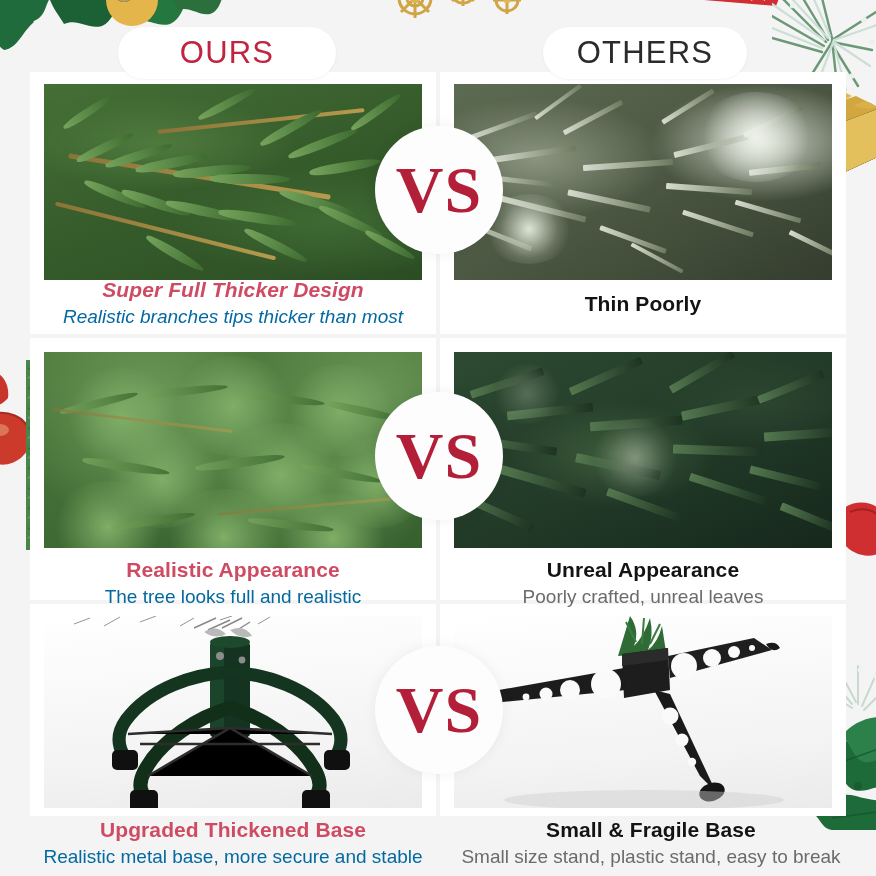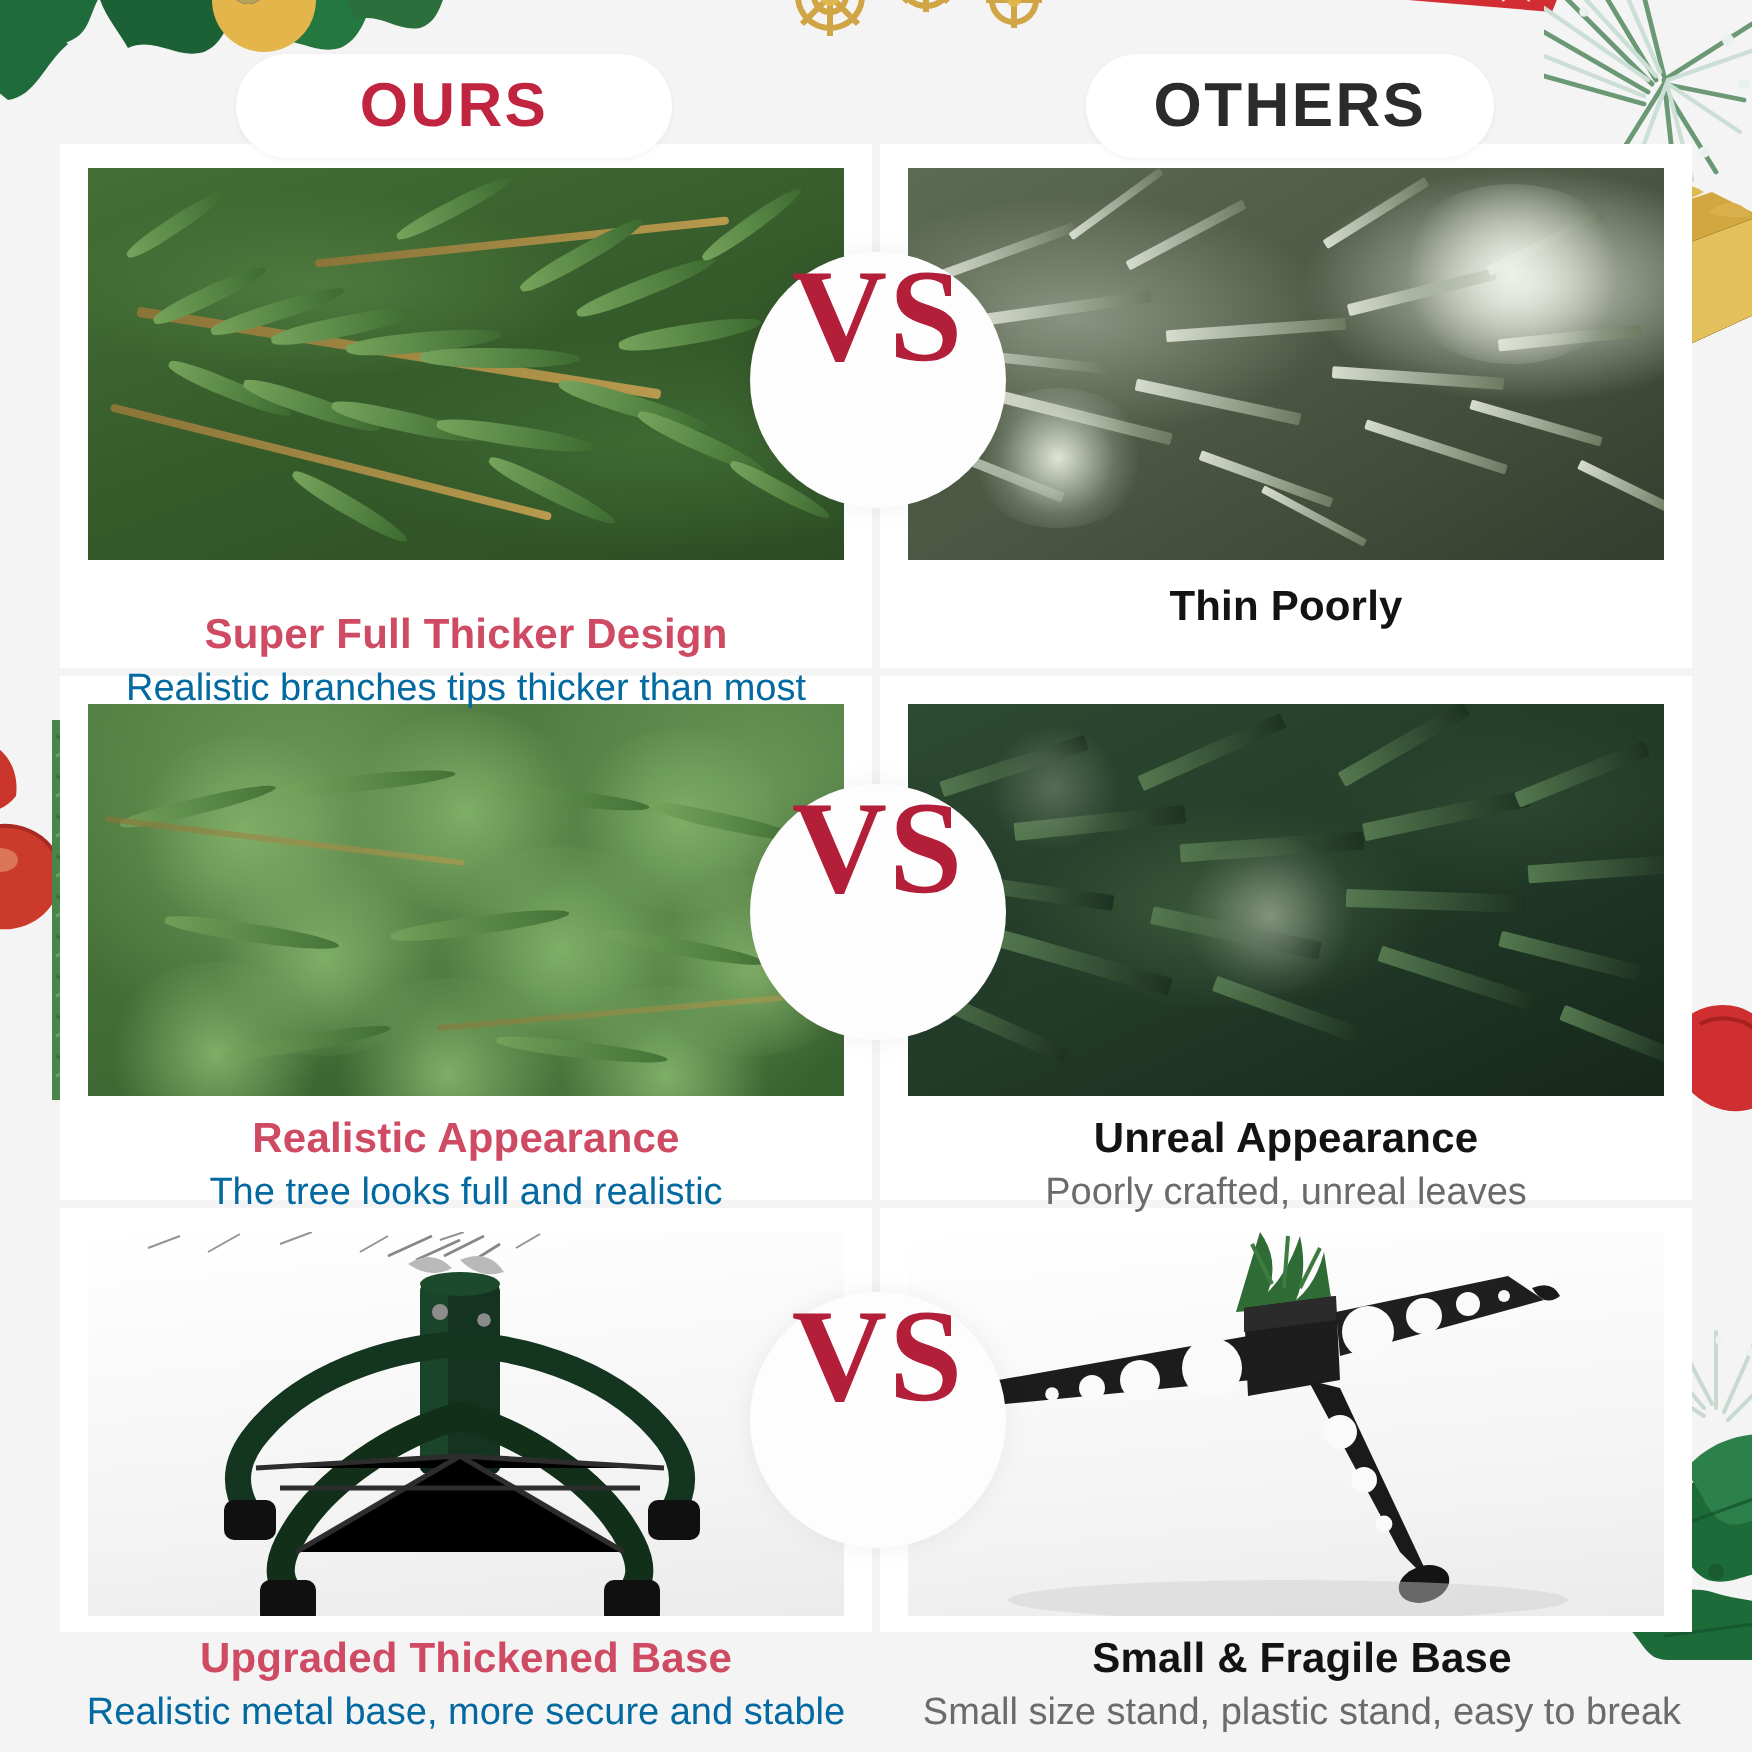--- a/index.html
+++ b/index.html
@@ -24,21 +24,21 @@
     position:absolute;
     height:52px;
     border-radius:26px;
     background:#ffffff;
     display:flex;align-items:center;justify-content:center;
     box-shadow:0 1px 3px rgba(0,0,0,.05);
     z-index:30;
   }
   .pill span{
     font-size:31px;
-    font-weight:bold;
+    font-weight:normal;
     letter-spacing:1.2px;
   }
   #pill-ours{left:118px;top:27px;width:218px;}
   #pill-ours span{color:#c0243f;}
   #pill-others{left:543px;top:27px;width:204px;}
   #pill-others span{color:#2b2b2b;}
 
   
   .card{
     position:absolute;
@@ -74,21 +74,21 @@
   .ours .cap-title{color:#cf4a63;}
   .others .cap-title{color:#131313;}
   .others .cap-sub{color:#6b6b6b;}
 
   
   .vs{
     position:absolute;
     width:128px;height:128px;
     border-radius:50%;
     background:#fdfdfd;
-    display:flex;justify-content:center;
+    display:flex;align-items:center;justify-content:center;
     z-index:40;
     box-shadow:0 0 14px rgba(0,0,0,.06);
   }
   .vs span{
     font-family:"Liberation Serif", serif;
     font-size:66px;
     font-weight:bold;
     color:#b31f38;
     letter-spacing:1px;
     line-height:1;
@@ -327,21 +327,21 @@
       <div class="needle" style="left:62%;top:58%;width:78px;height:10px;transform:rotate(16deg);"></div>
       <div class="needle" style="left:72%;top:68%;width:70px;height:9px;transform:rotate(24deg);"></div>
       <div class="needle" style="left:4%;top:12%;width:58px;height:8px;transform:rotate(-34deg);"></div>
       <div class="needle" style="left:40%;top:8%;width:64px;height:8px;transform:rotate(-28deg);"></div>
       <div class="needle" style="left:52%;top:80%;width:70px;height:9px;transform:rotate(26deg);"></div>
       <div class="needle" style="left:26%;top:84%;width:66px;height:9px;transform:rotate(30deg);"></div>
       <div class="needle" style="left:80%;top:12%;width:60px;height:8px;transform:rotate(-36deg);"></div>
       <div class="needle" style="left:84%;top:80%;width:56px;height:8px;transform:rotate(28deg);"></div>
     </div>
   </div>
-  <div class="caption ours" style="left:30px;top:304px;width:406px;">
+  <div class="caption ours" style="left:30px;top:276px;width:406px;font-style:italic;">
     <div class="cap-title">Super Full Thicker Design</div>
     <div class="cap-sub">Realistic branches tips thicker than most</div>
   </div>
 
   <div class="card" style="left:440px;top:72px;width:406px;height:262px;"></div>
   <div class="photo" style="left:454px;top:84px;width:378px;height:196px;">
     <div class="inner">
       <div class="tex-thin"></div>
       <div class="spike" style="left:4%;top:20%;width:70px;height:5px;transform:rotate(-20deg);"></div>
       <div class="spike" style="left:10%;top:34%;width:84px;height:6px;transform:rotate(-8deg);"></div>

